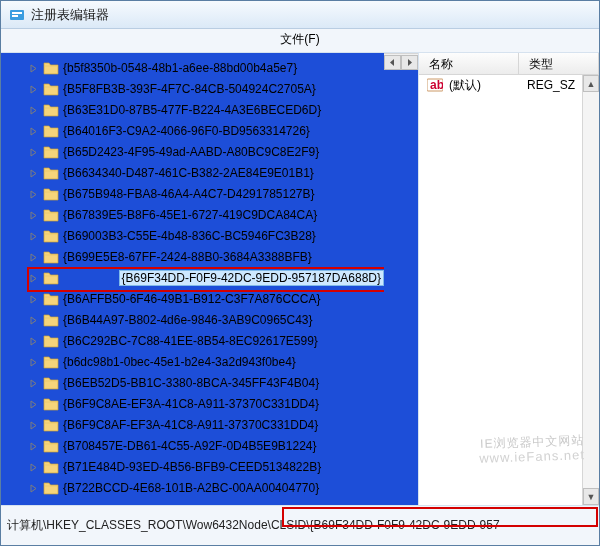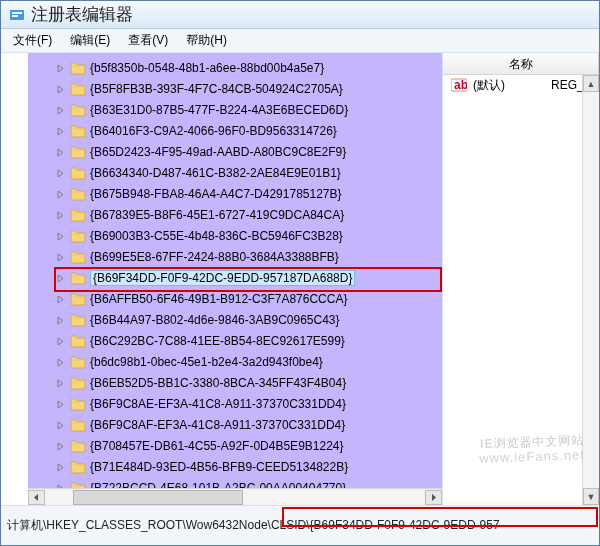--- a/index.html
+++ b/index.html
@@ -1,30 +1,30 @@
 <!DOCTYPE html>
 <html><head>
 <meta charset="utf-8">
 <style>
 *{box-sizing:border-box;margin:0;padding:0;font-family:"Microsoft YaHei","SimSun",Tahoma,sans-serif;font-size:12px;}
 body{width:600px;height:546px;overflow:hidden;background:#fff;}
 .window{width:600px;height:546px;border:1px solid #5a7ea3;display:flex;flex-direction:column;background:#fff;}
 .titlebar{height:28px;background:linear-gradient(#f6fafe,#dbe9f7);display:flex;align-items:center;gap:6px;padding:0 8px;border-bottom:1px solid #b9cde2;}
 .titlebar .ticon{width:16px;height:16px;display:inline-block;}
-.titlebar .ttext{font-size:17px;color:#1a1a1a;}
-.menubar{height:24px;background:#f2f6fb;display:flex;align-items:center;gap:2px;padding:0 4px;border-bottom:1px solid #d6e2ef;}
+.titlebar .ttext{font-size:13px;color:#1a1a1a;}
+.menubar{height:24px;background:#f2f6fb;display:flex;align-items:center;gap:2px;padding:0 4px;border-bottom:1px solid #d6e2ef;flex-direction:column;}
 .menubar span{padding:2px 8px;cursor:default;}
 .client{flex:1;display:flex;min-height:0;}
-.leftpane{width:418px;display:flex;flex-direction:column;background:#c4b5fd;position:relative;border-right:1px solid #d6e2ef;margin-left:27px;}
+.leftpane{width:418px;display:flex;background:#1d4ed8;position:relative;border-right:1px solid #d6e2ef;}
 .tree{flex:1;overflow:hidden;padding:4px 0 0 0;position:relative;}
 .row{display:flex;align-items:center;height:21px;padding-left:42px;gap:4px;white-space:nowrap;position:relative;}
 .row .exp{position:absolute;left:28px;top:5px;width:9px;height:9px;color:#7d7d7d;}
 .row .ficon{width:16px;height:14px;display:inline-block;flex-shrink:0;}
 .row .lab{color:#000;}
-.row.sel{background:transparent;}
+.row.sel{background:transparent;justify-content:space-between;}
 .row.sel .lab{background:#cde8ff;border:1px solid #7fb9e8;padding:0 2px;}
 .redbox-tree{position:absolute;left:26px;top:214px;width:388px;height:25px;border:2px solid #d40000;pointer-events:none;}
 .hscroll{height:17px;background:#f0f0f0;border-top:1px solid #d6d6d6;display:flex;align-items:center;}
 .hscroll .btn{width:17px;height:15px;background:#e8e8e8;border:1px solid #bfbfbf;display:flex;align-items:center;justify-content:center;color:#555;}
 .hscroll .track{flex:1;height:15px;background:#f4f4f4;position:relative;}
 .hscroll .thumb{position:absolute;left:28px;top:0;width:170px;height:15px;background:#d9d9d9;border:1px solid #b5b5b5;}
 .rightpane{flex:1;background:#fff;display:flex;flex-direction:column;position:relative;}
 .hdr{height:22px;background:linear-gradient(#fdfdfd,#ececec);border-bottom:1px solid #d6d6d6;display:flex;justify-content:flex-end;}
 .hdr .col{padding:3px 10px;border-right:1px solid #d6d6d6;}
 .rrow{display:flex;align-items:center;height:20px;padding-left:8px;gap:6px;}
@@ -289,20 +289,21 @@
           <svg width="7" height="7" viewBox="0 0 7 7">
               <path d="M2 0 L6 3.5 L2 7 Z" fill="#555"></path>
             </svg>
         </div>
       </div>
     </div>
 
     <div class="rightpane">
       <div class="hdr">
         <div class="col" style="width:100px">名称</div>
+        <div class="col" style="flex:1">类型</div>
       </div>
       <div class="rrow">
         <span class="abicon">
           <svg viewBox="0 0 16 16">
               <rect x="0" y="2" width="16" height="12" rx="1" fill="#fff" stroke="#c96"></rect>
               <text x="3" y="12" font-size="9" fill="#c03" font-weight="bold">ab</text>
             </svg>
         </span>
         <span style="width:72px">(默认)</span>
         <span>REG_SZ</span>

